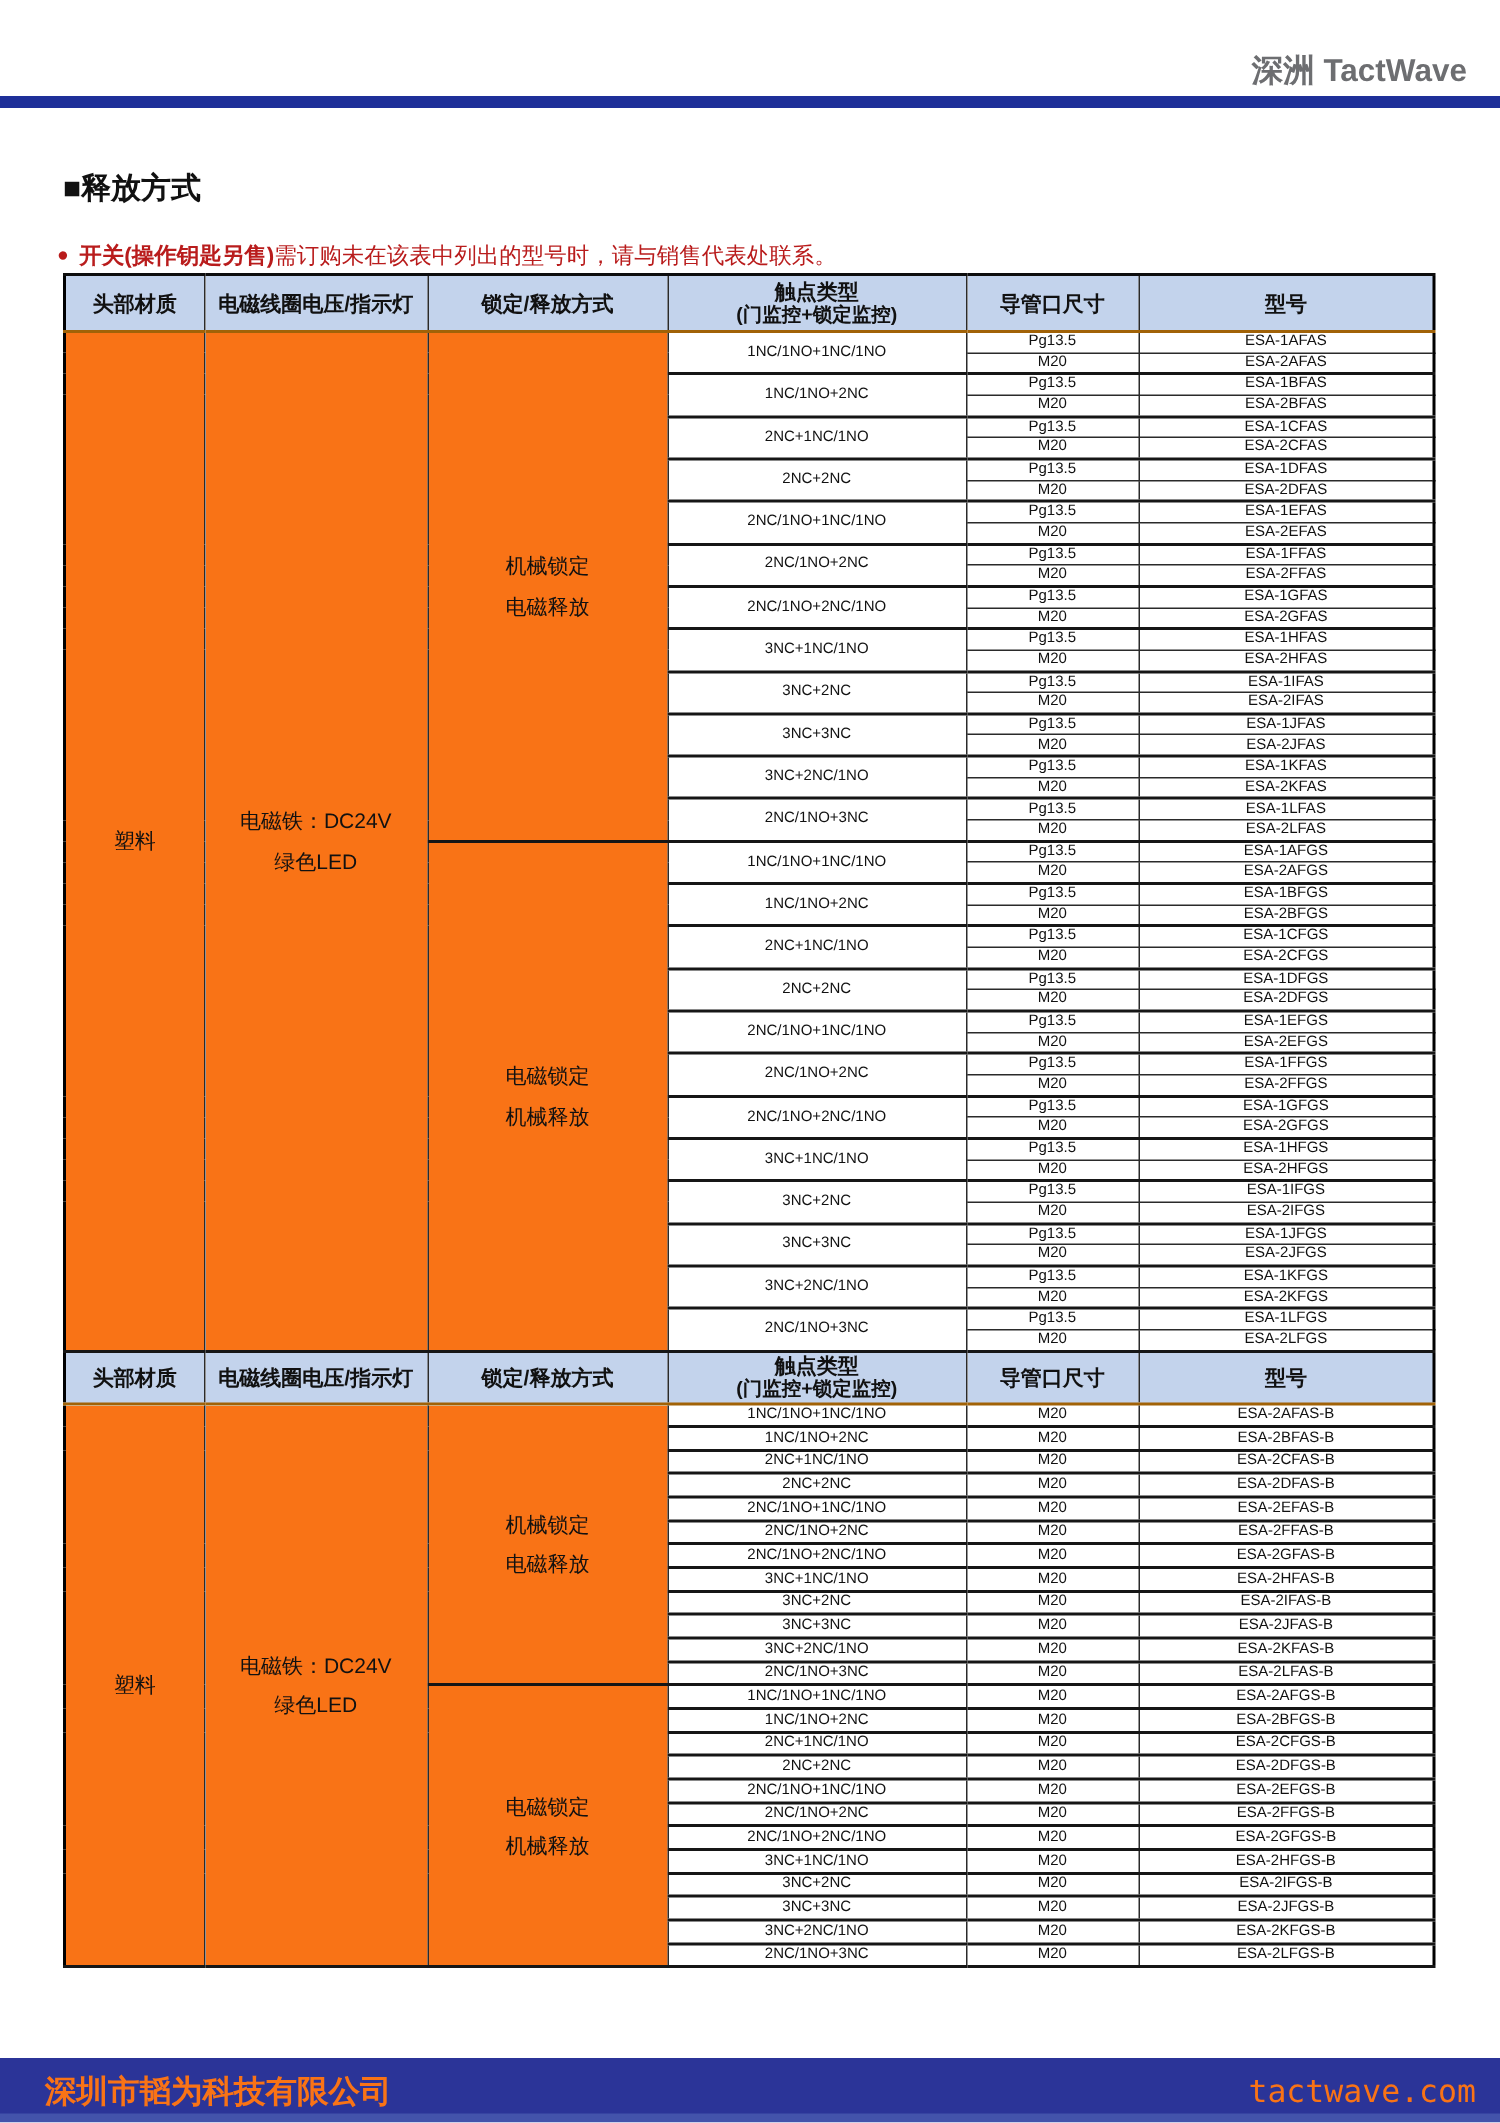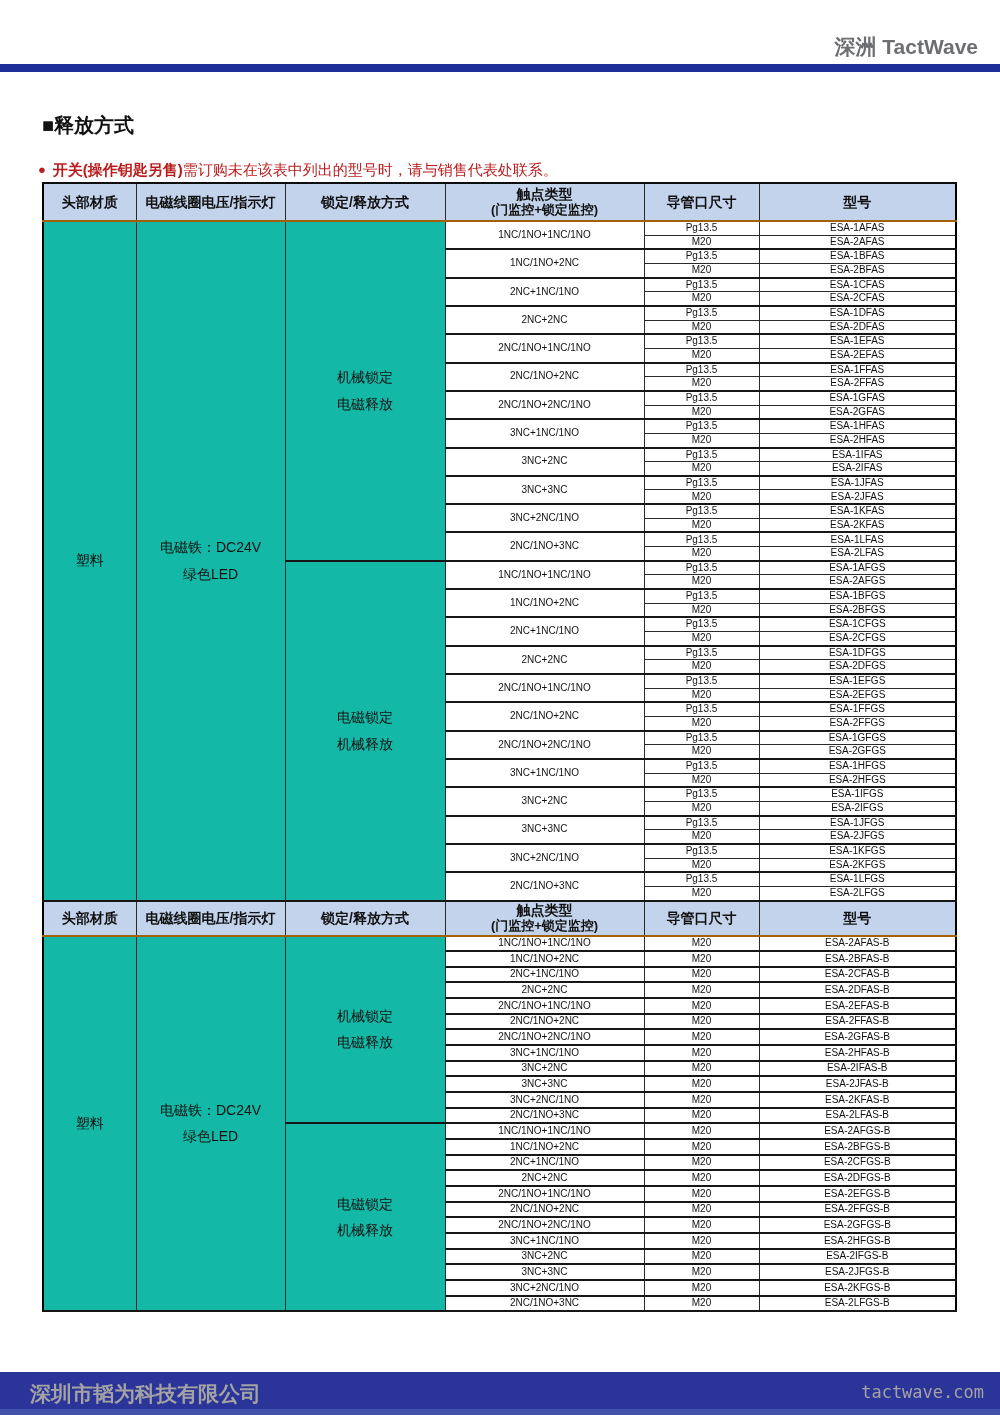--- a/index.html
+++ b/index.html
@@ -47,40 +47,40 @@
     border:1px solid #2a2a2a; text-align:center; vertical-align:middle;
     padding:0; overflow:hidden; line-height:1.05; color:#111;
   }
   tr.head-row td {
     background:var(--thead,#c3d3ec);
     font-weight:bold; font-size:14px;
     border-top:2px solid #0d0d0d; border-bottom:2px solid #a16207;
   }
   tr.head-row td .l2 { font-size:13px; margin-top:1px; }
   td.cell-material, td.cell-coil, td.cell-lock {
-    font-size:14px; background:#14b8a6; border-bottom:2px solid #161616;
+    font-size:14px; background:#f97316; border-bottom:2px solid #161616;
   }
   td.cell-coil div, td.cell-lock div { line-height:1.9; }
   td.cell-contact {
     font-size:10px; border-bottom:2px solid #161616;
   }
   td.cell-conduit, td.cell-model { font-size:10px; }
   tr.group-end td { border-bottom-width:2px; border-bottom-color:#161616; }
   tr.s2 td.cell-contact, tr.s2 td.cell-conduit, tr.s2 td.cell-model { font-size:10px; }
 
   
   .footer {
     position:absolute; left:0; top:1372px; width:100%; height:43px;
-    background:var(--footer,#2b3498); color:#a3a3a3;
+    background:var(--footer,#2b3498); color:#f97316;
   }
   .footer .company {
     position:absolute; left:30px; top:8px; font-size:21px; font-weight:bold;
   }
   .footer .site {
-    position:absolute; right:16px; top:10px; font-size:17px;
+    position:absolute; right:16px; top:10px; font-size:21px;
     font-family:"DejaVu Sans Mono", monospace;
   }
   .footer-strip {
     position:absolute; bottom:0; left:0; width:100%; height:6px;
     background:var(--strip,#4353ab);
   }
 </style>
 </head>
 <body>
 

